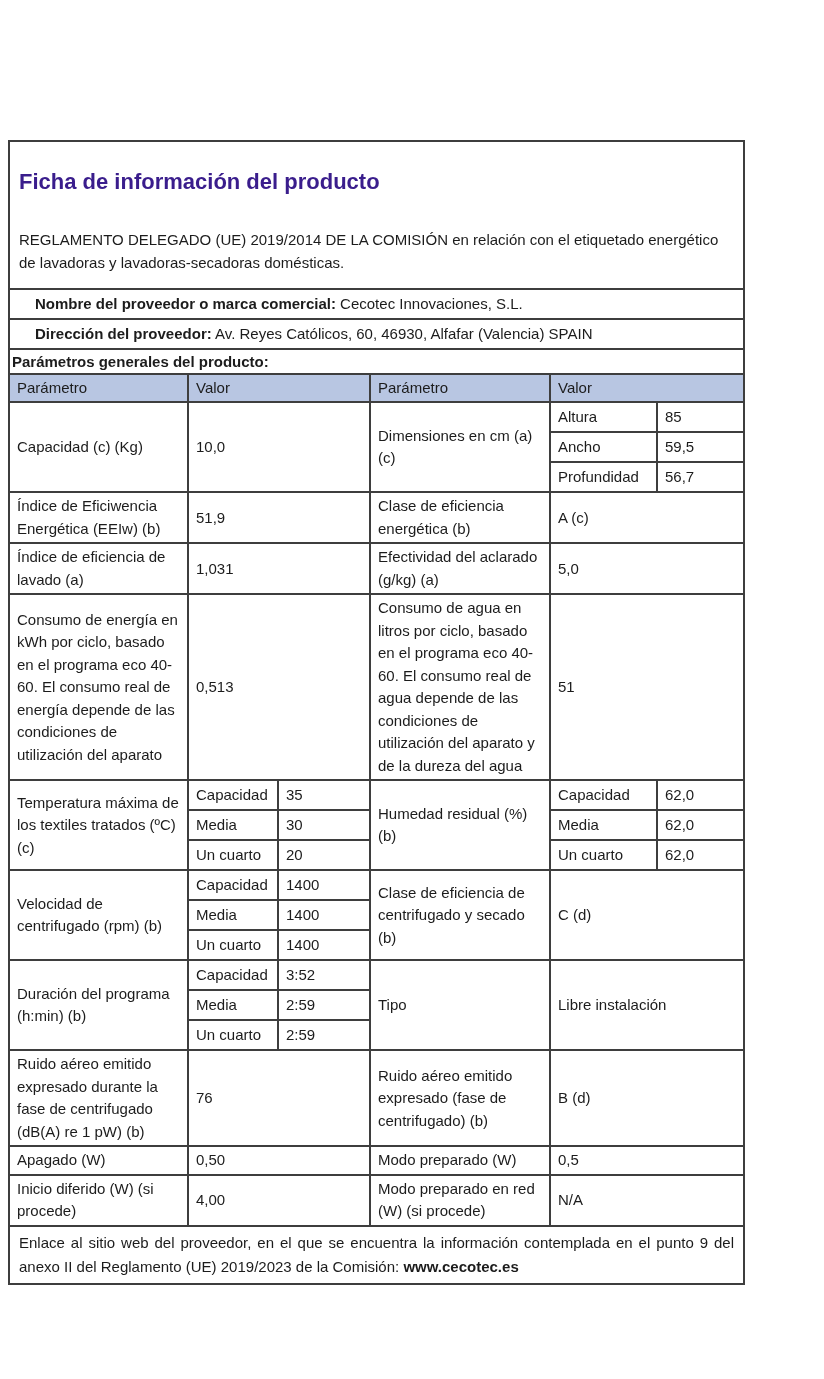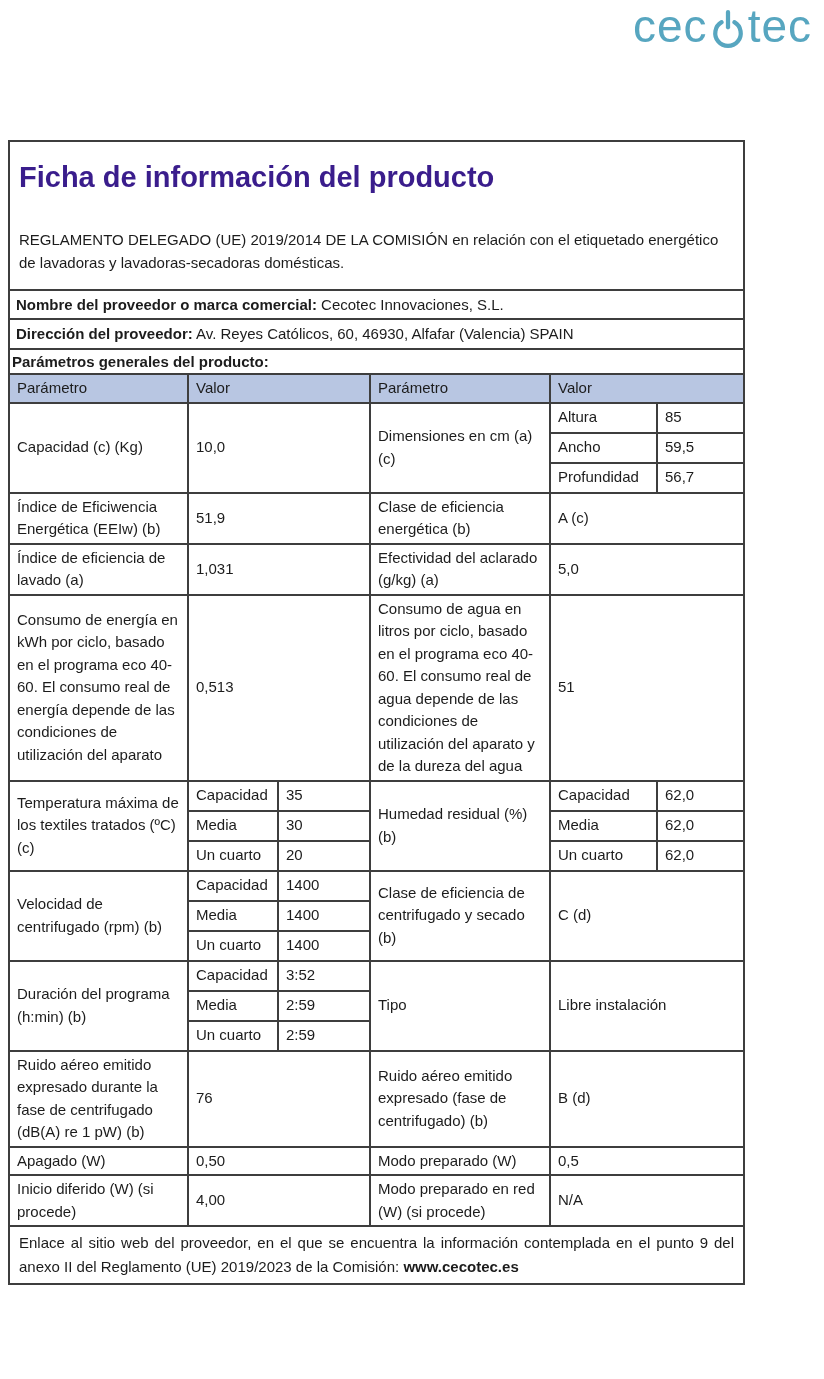--- a/index.html
+++ b/index.html
@@ -16,23 +16,23 @@
     font-weight:normal;
   }
   .logo .pwr { width:34px; height:40px; margin:6px 1px 0 1px; }
   
   .doc {
     position:absolute; left:8px; top:140px; width:737px;
     border:2px solid #3e3e3e; font-size:15px; box-sizing:border-box;
     background:#fff;
   }
   .doc > * + * { border-top:2px solid #3e3e3e; }
-  .sec { padding:3px 6px; line-height:1.45; }
+  .sec { padding:3px 25px; line-height:1.45; }
   .title-block { padding:10px 9px 14px 9px; }
-  .doc-title { font-size:29px; font-weight:bold; margin:4px 0 30px 0; }
+  .doc-title { font-size:22px; font-weight:bold; margin:14px 0 30px 0; }
   .intro { line-height:1.55; }
   b.lbl { font-weight:bold; }
   .heading-row { font-weight:bold; padding:3px 2px; }
   
   table.ptable { border-collapse:collapse; width:100%; table-layout:fixed; }
   .ptable th, .ptable td {
     border:2px solid #3e3e3e; padding:2px 7px; line-height:1.5;
     text-align:left; vertical-align:middle; font-weight:normal;
     overflow:hidden;
   }
@@ -44,28 +44,20 @@
   .subrow td { height:24px; }
   .tall td { vertical-align:middle; }
   
   .link-row { padding:4px 9px; line-height:1.6; text-align:justify; }
 </style>
 </head>
 <body>
 
 <div class="page">
 
-  <div class="logo" style="color:#57a6c0;">
-    <span>cec</span>
-    <svg class="pwr" viewBox="0 0 40 46" aria-hidden="true">
-      <path d="M 27.5 15 A 15 15 0 1 1 12.5 15" fill="none" stroke="#57a6c0" stroke-width="5" stroke-linecap="round"></path>
-      <line x1="20" y1="3" x2="20" y2="21" stroke="#57a6c0" stroke-width="5" stroke-linecap="round"></line>
-    </svg>
-    <span>tec</span>
-  </div>
 
   <div class="doc">
 
     <div class="sec title-block">
       <div class="doc-title" style="color:#3a1d8c;">Ficha de información del producto</div>
       <div class="intro">REGLAMENTO DELEGADO (UE) 2019/2014 DE LA COMISIÓN en relación con el etiquetado energético de lavadoras y lavadoras-secadoras domésticas.</div>
     </div>
 
     <div class="sec">
       <b class="lbl">Nombre del proveedor o marca comercial:</b><span> Cecotec Innovaciones, S.L.</span>

